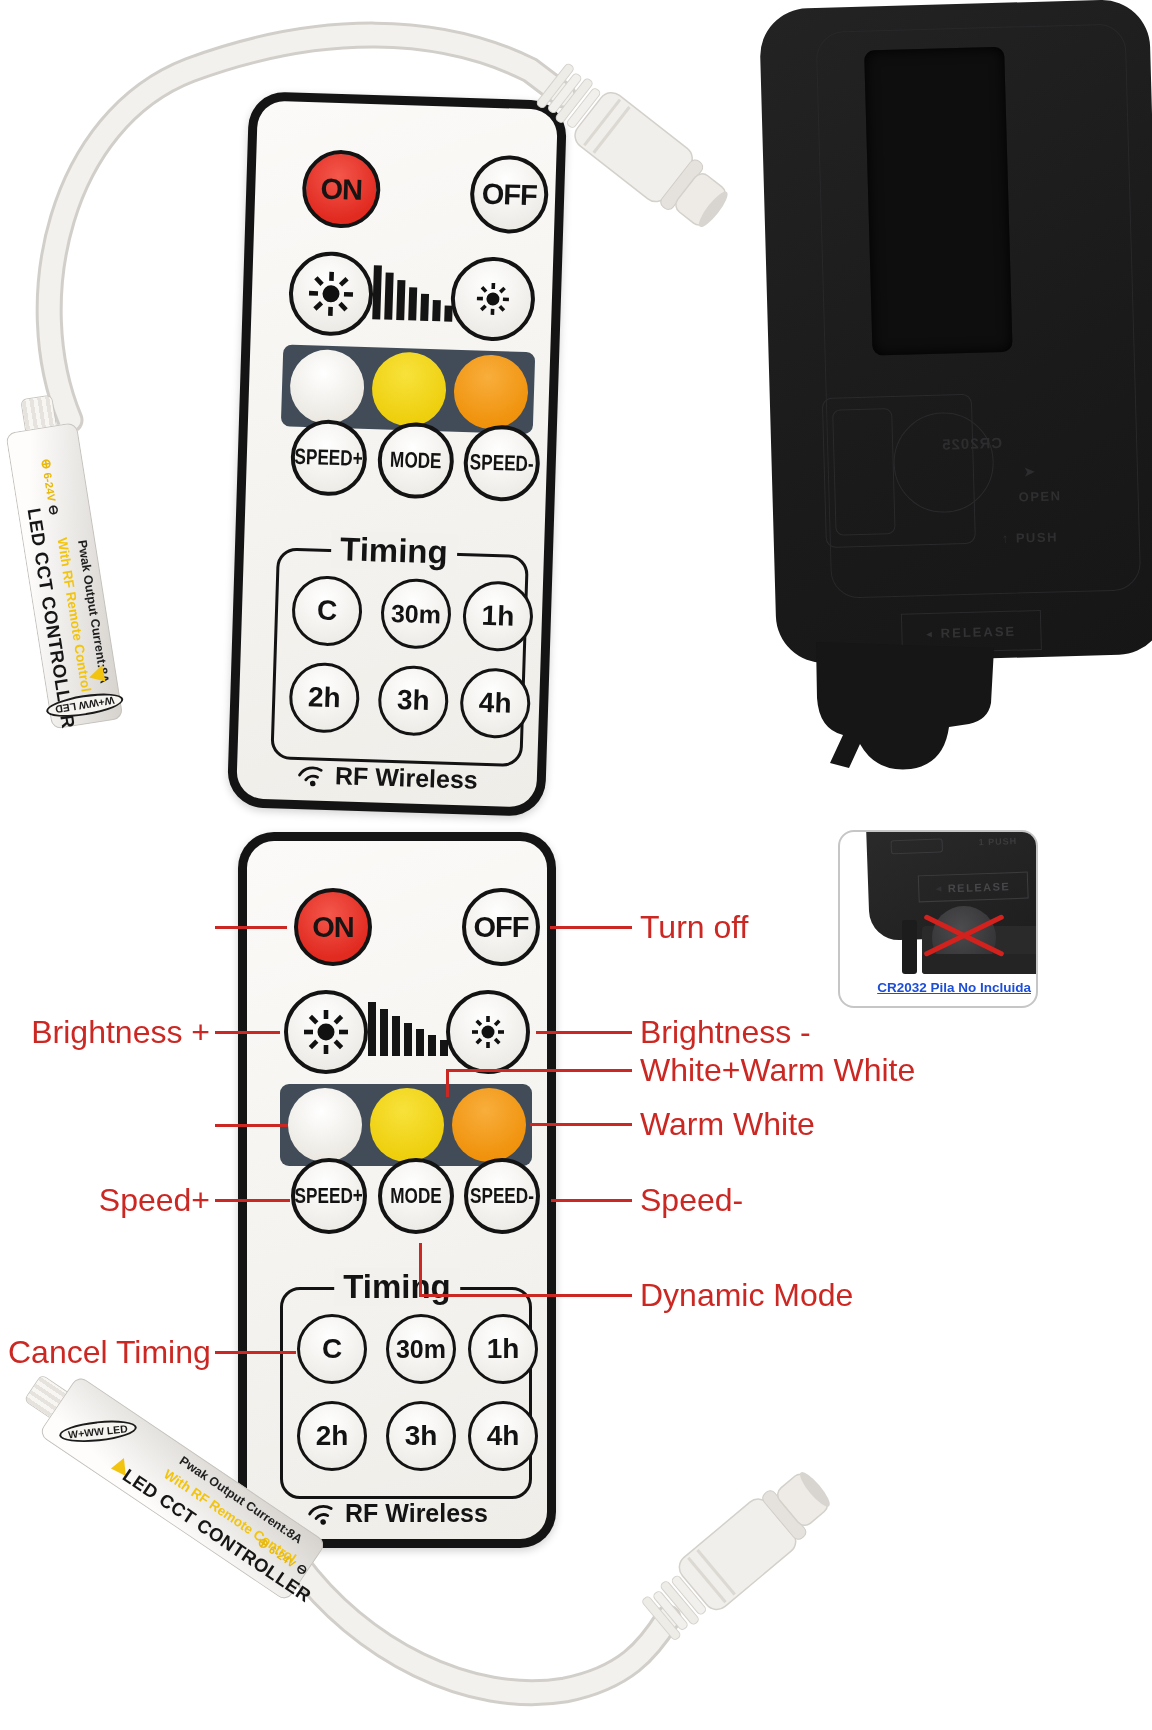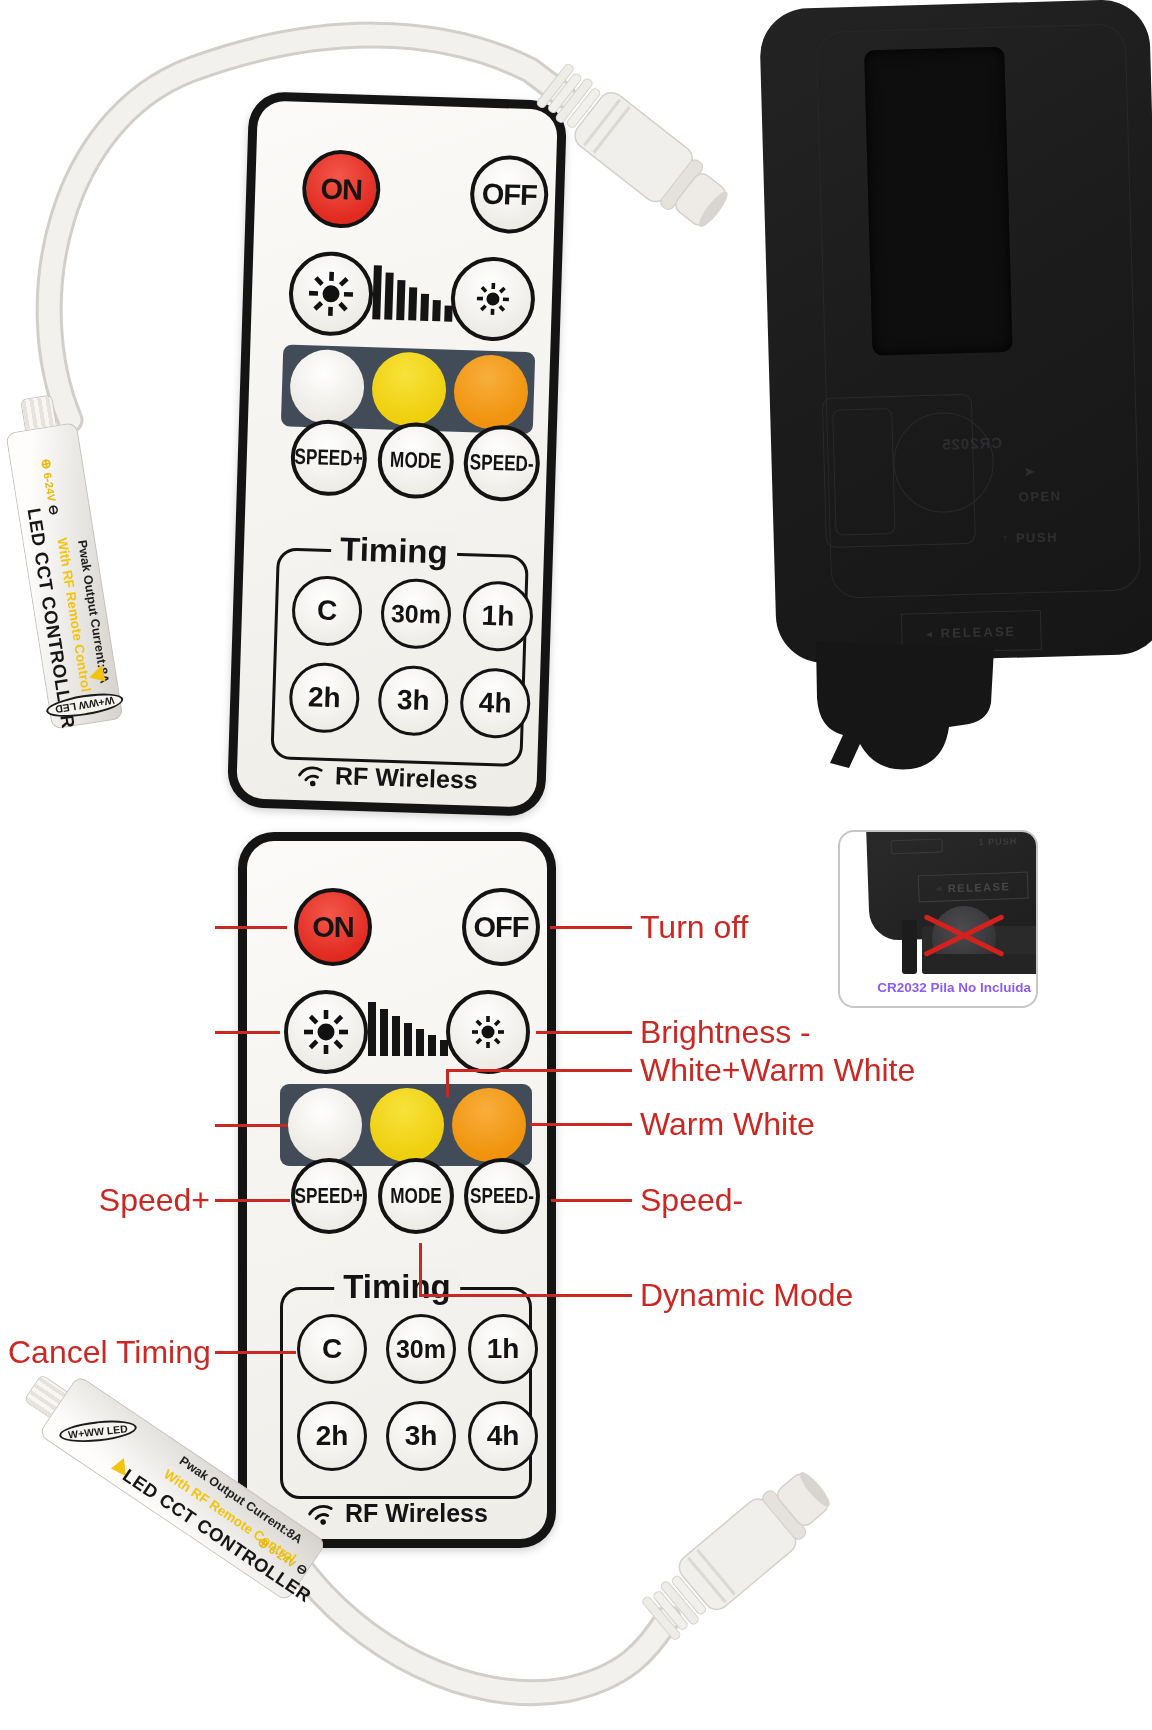--- a/index.html
+++ b/index.html
@@ -95,21 +95,21 @@
   .in-slot{position:absolute;left:24px;top:14px;width:52px;height:14px;border:1.5px solid #3a3a3c;border-radius:3px;}
   .in-mark{position:absolute;left:112px;top:14px;font-size:9px;font-weight:bold;color:#3c3c3e;letter-spacing:1px;}
   .in-release{position:absolute;left:50px;top:50px;width:110px;height:27px;border:1.5px solid #3d3d3f;display:flex;
               align-items:center;justify-content:center;gap:5px;font-size:11px;font-weight:bold;letter-spacing:1.5px;color:#47474a;}
   .in-tray{position:absolute;left:82px;top:94px;width:118px;height:48px;background:#2a2a2b;border-radius:4px;}
   .in-batt{position:absolute;left:92px;top:74px;width:64px;height:64px;border-radius:50%;
            background:radial-gradient(circle at 45% 35%,#4c4c4e,#333335 75%);}
   .in-lip{position:absolute;left:82px;top:122px;width:118px;height:20px;background:#242425;border-radius:3px;}
   .in-hook{position:absolute;left:62px;top:88px;width:15px;height:54px;background:#1c1c1d;border-radius:3px;}
   .in-x{position:absolute;left:80px;top:101px;width:88px;height:5px;background:#d3211d;border-radius:3px;}
-  .in-caption{position:absolute;left:6px;right:5px;top:148px;font-size:13.5px;font-weight:bold;color:#8b5cf6;text-align:right;}
+  .in-caption{position:absolute;left:6px;right:5px;top:148px;font-size:13.5px;font-weight:bold;color:#1d4ed8;text-align:right;text-decoration:underline;}
 
   
   .ann{position:absolute;font-size:32px;line-height:40px;color:#cc2823;z-index:5;white-space:nowrap;}
   .ann-l{left:8px;width:202px;text-align:right;}
   .ann-r{left:640px;text-align:right;}
   .ann-line{position:absolute;height:3px;background:#cc2823;z-index:5;}
   .ann-vline{position:absolute;width:3px;background:#cc2823;z-index:5;}
 
   svg.layer{position:absolute;left:0;top:0;z-index:3;}
   svg.under{z-index:1;}
@@ -405,20 +405,21 @@
         <div class="sl-title">LED CCT CONTROLLER</div>
       </div>
       <div class="stick-head">
         <span class="term-plus">⊕</span>
         <span>6-24V</span>
         <span class="term-minus">⊖</span>
       </div>
     </div>
   </div>
 
+  <div class="ann ann-l" style="top:1012px;">Brightness +</div>
   <div class="ann ann-l" style="top:1180px;">Speed+</div>
   <div class="ann ann-l" style="top:1332px;">Cancel Timing</div>
 
   <div class="ann ann-r" style="top:907px;">Turn off</div>
   <div class="ann ann-r" style="top:1012px;">Brightness -</div>
   <div class="ann ann-r" style="top:1050px;">White+Warm White</div>
   <div class="ann ann-r" style="top:1104px;">Warm White</div>
   <div class="ann ann-r" style="top:1180px;">Speed-</div>
   <div class="ann ann-r" style="top:1275px;">Dynamic Mode</div>
 

